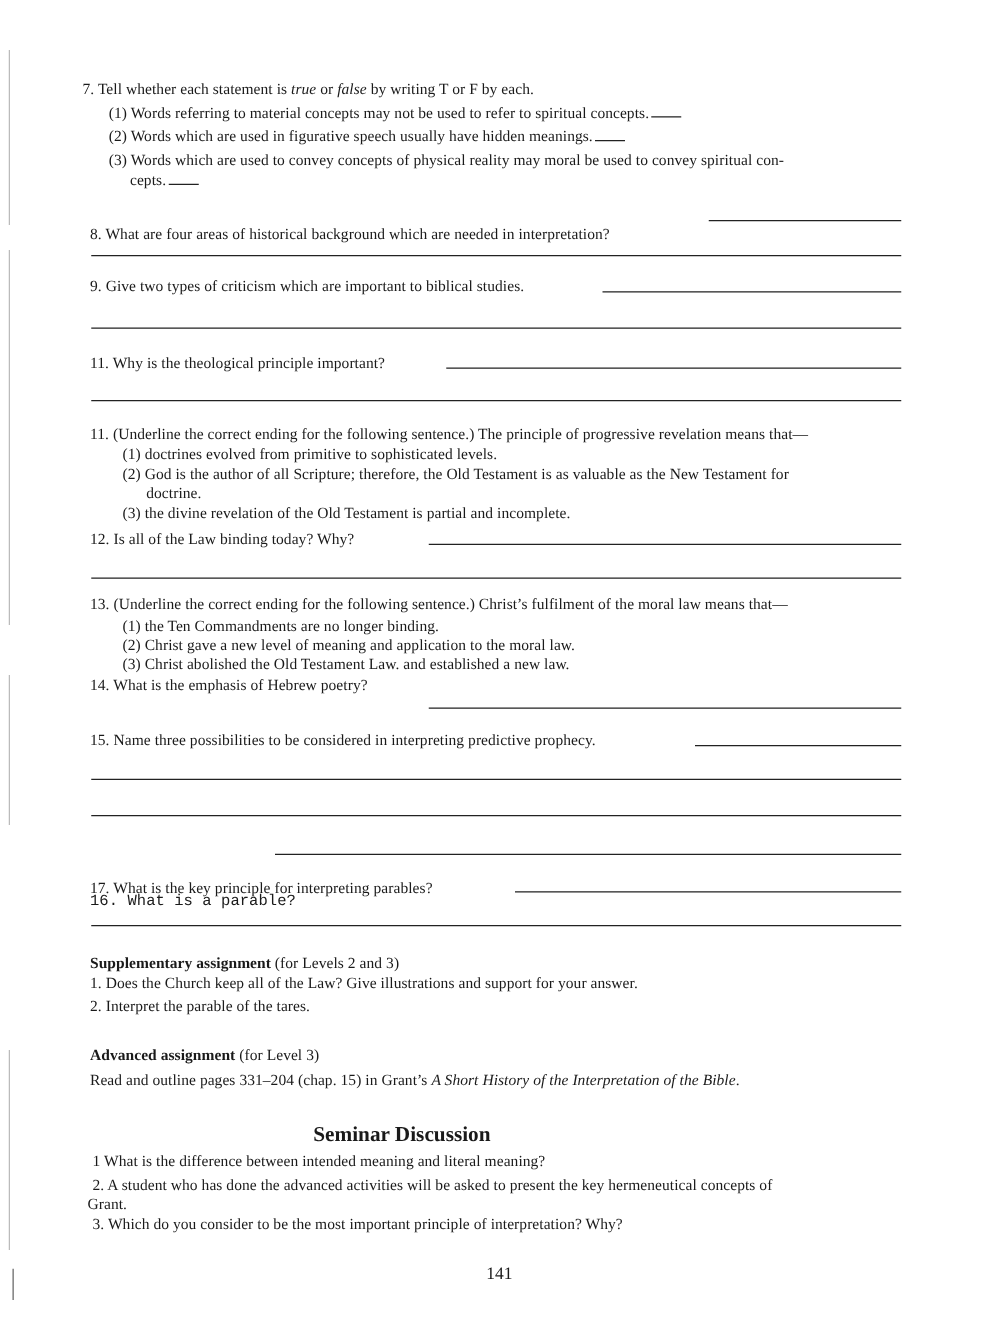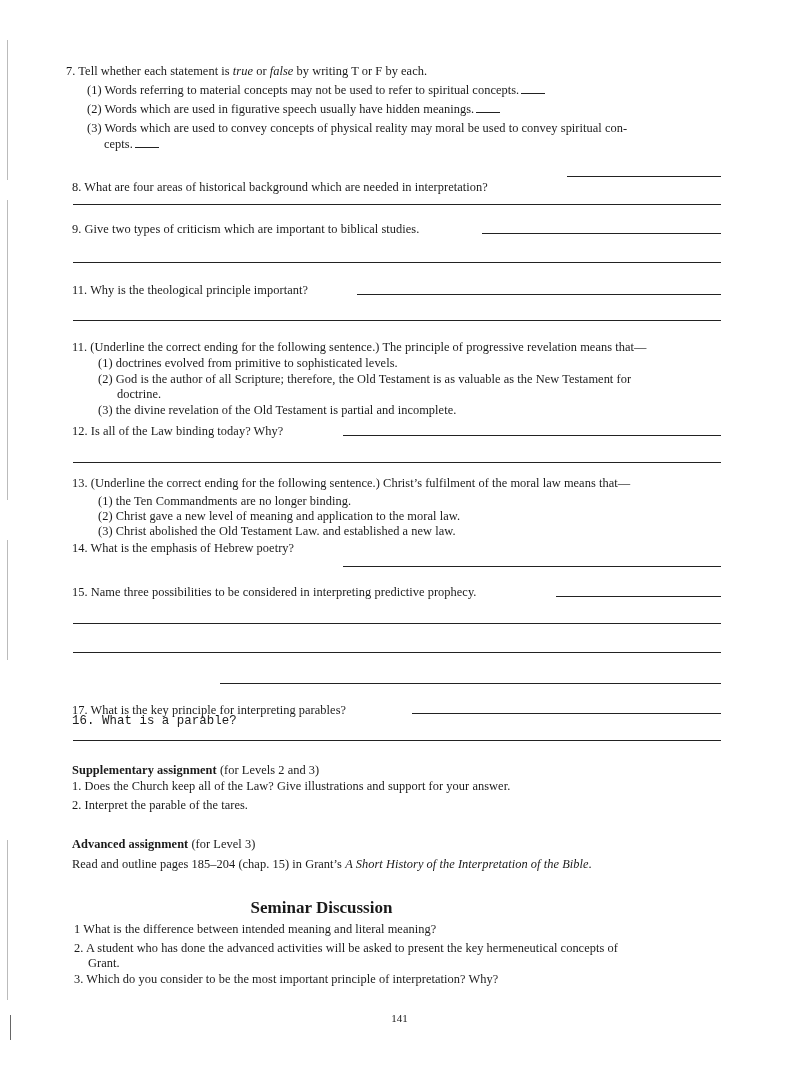--- a/index.html
+++ b/index.html
@@ -6,21 +6,21 @@
     body { width: 799px; height: 1066px; position: relative; overflow: hidden;
            font-family: "Liberation Serif", "DejaVu Serif", serif; color: #1a1a1a; }
     .page { position: absolute; left: 0; top: 0; width: 799px; height: 1066px; }
     .line { position: absolute; font-size: 12.4px; line-height: 15px; white-space: nowrap; letter-spacing: 0.05px; }
     .blank { display: inline-block; border-bottom: 1px solid #222; vertical-align: baseline; height: 1px; margin-left: 2px; }
     .rule { position: absolute; left: 73px; width: 648px; height: 0; border-top: 1.3px solid #222; }
     .fill { position: absolute; height: 0; border-top: 1.3px solid #222; }
     .it { font-style: italic; }
     .b { font-weight: bold; }
     .heading { position: absolute; left: 0; width: 643px; text-align: center; font-size: 17px; font-weight: bold; top: 898px; }
-    .pnum { position: absolute; left: 0; width: 799px; text-align: center; font-size: 11px; top: 1012px; }
+    .pnum { position: absolute; left: 0; width: 799px; text-align: center; font-size: 14px; top: 1012px; }
     .scan-mark { position: absolute; width: 1px; background: #bbb; }
   </style>
 </head>
 <body>
 
 <div class="page">
 
   <div class="scan-mark" style="left:7px;top:40px;height:140px;"></div>
   <div class="scan-mark" style="left:7px;top:200px;height:300px;"></div>
   <div class="scan-mark" style="left:7px;top:540px;height:120px;"></div>
@@ -148,33 +148,33 @@
   </div>
   <div class="line" style="left:72px;top:798px;">
     <span>2.</span>
     <span>Interpret the parable of the tares.</span>
   </div>
 
   <div class="line" style="left:72px;top:837px;">
     <span class="b">Advanced assignment</span><span> (for Level 3)</span>
   </div>
   <div class="line" style="left:72px;top:857px;">
-    <span>Read and outline pages 185–204 (chap. 15) in Grant’s </span><span class="it">A Short History of the Interpretation of the Bible</span><span>.</span>
+    <span>Read and outline pages 331–204 (chap. 15) in Grant’s </span><span class="it">A Short History of the Interpretation of the Bible</span><span>.</span>
   </div>
 
   <div class="heading">Seminar Discussion</div>
   <div class="line" style="left:74px;top:922px;">
     <span>1</span>
     <span>What is the difference between intended meaning and literal meaning?</span>
   </div>
   <div class="line" style="left:74px;top:941px;">
     <span>2.</span>
     <span>A student who has done the advanced activities will be asked to present the key hermeneutical concepts of</span>
   </div>
-  <div class="line" style="left:88px;top:956px;">
+  <div class="line" style="left:70px;top:956px;">
     <span>Grant.</span>
   </div>
   <div class="line" style="left:74px;top:972px;">
     <span>3.</span>
     <span>Which do you consider to be the most important principle of interpretation?  Why?</span>
   </div>
 
   <div class="pnum">141</div>
 </div>
 

